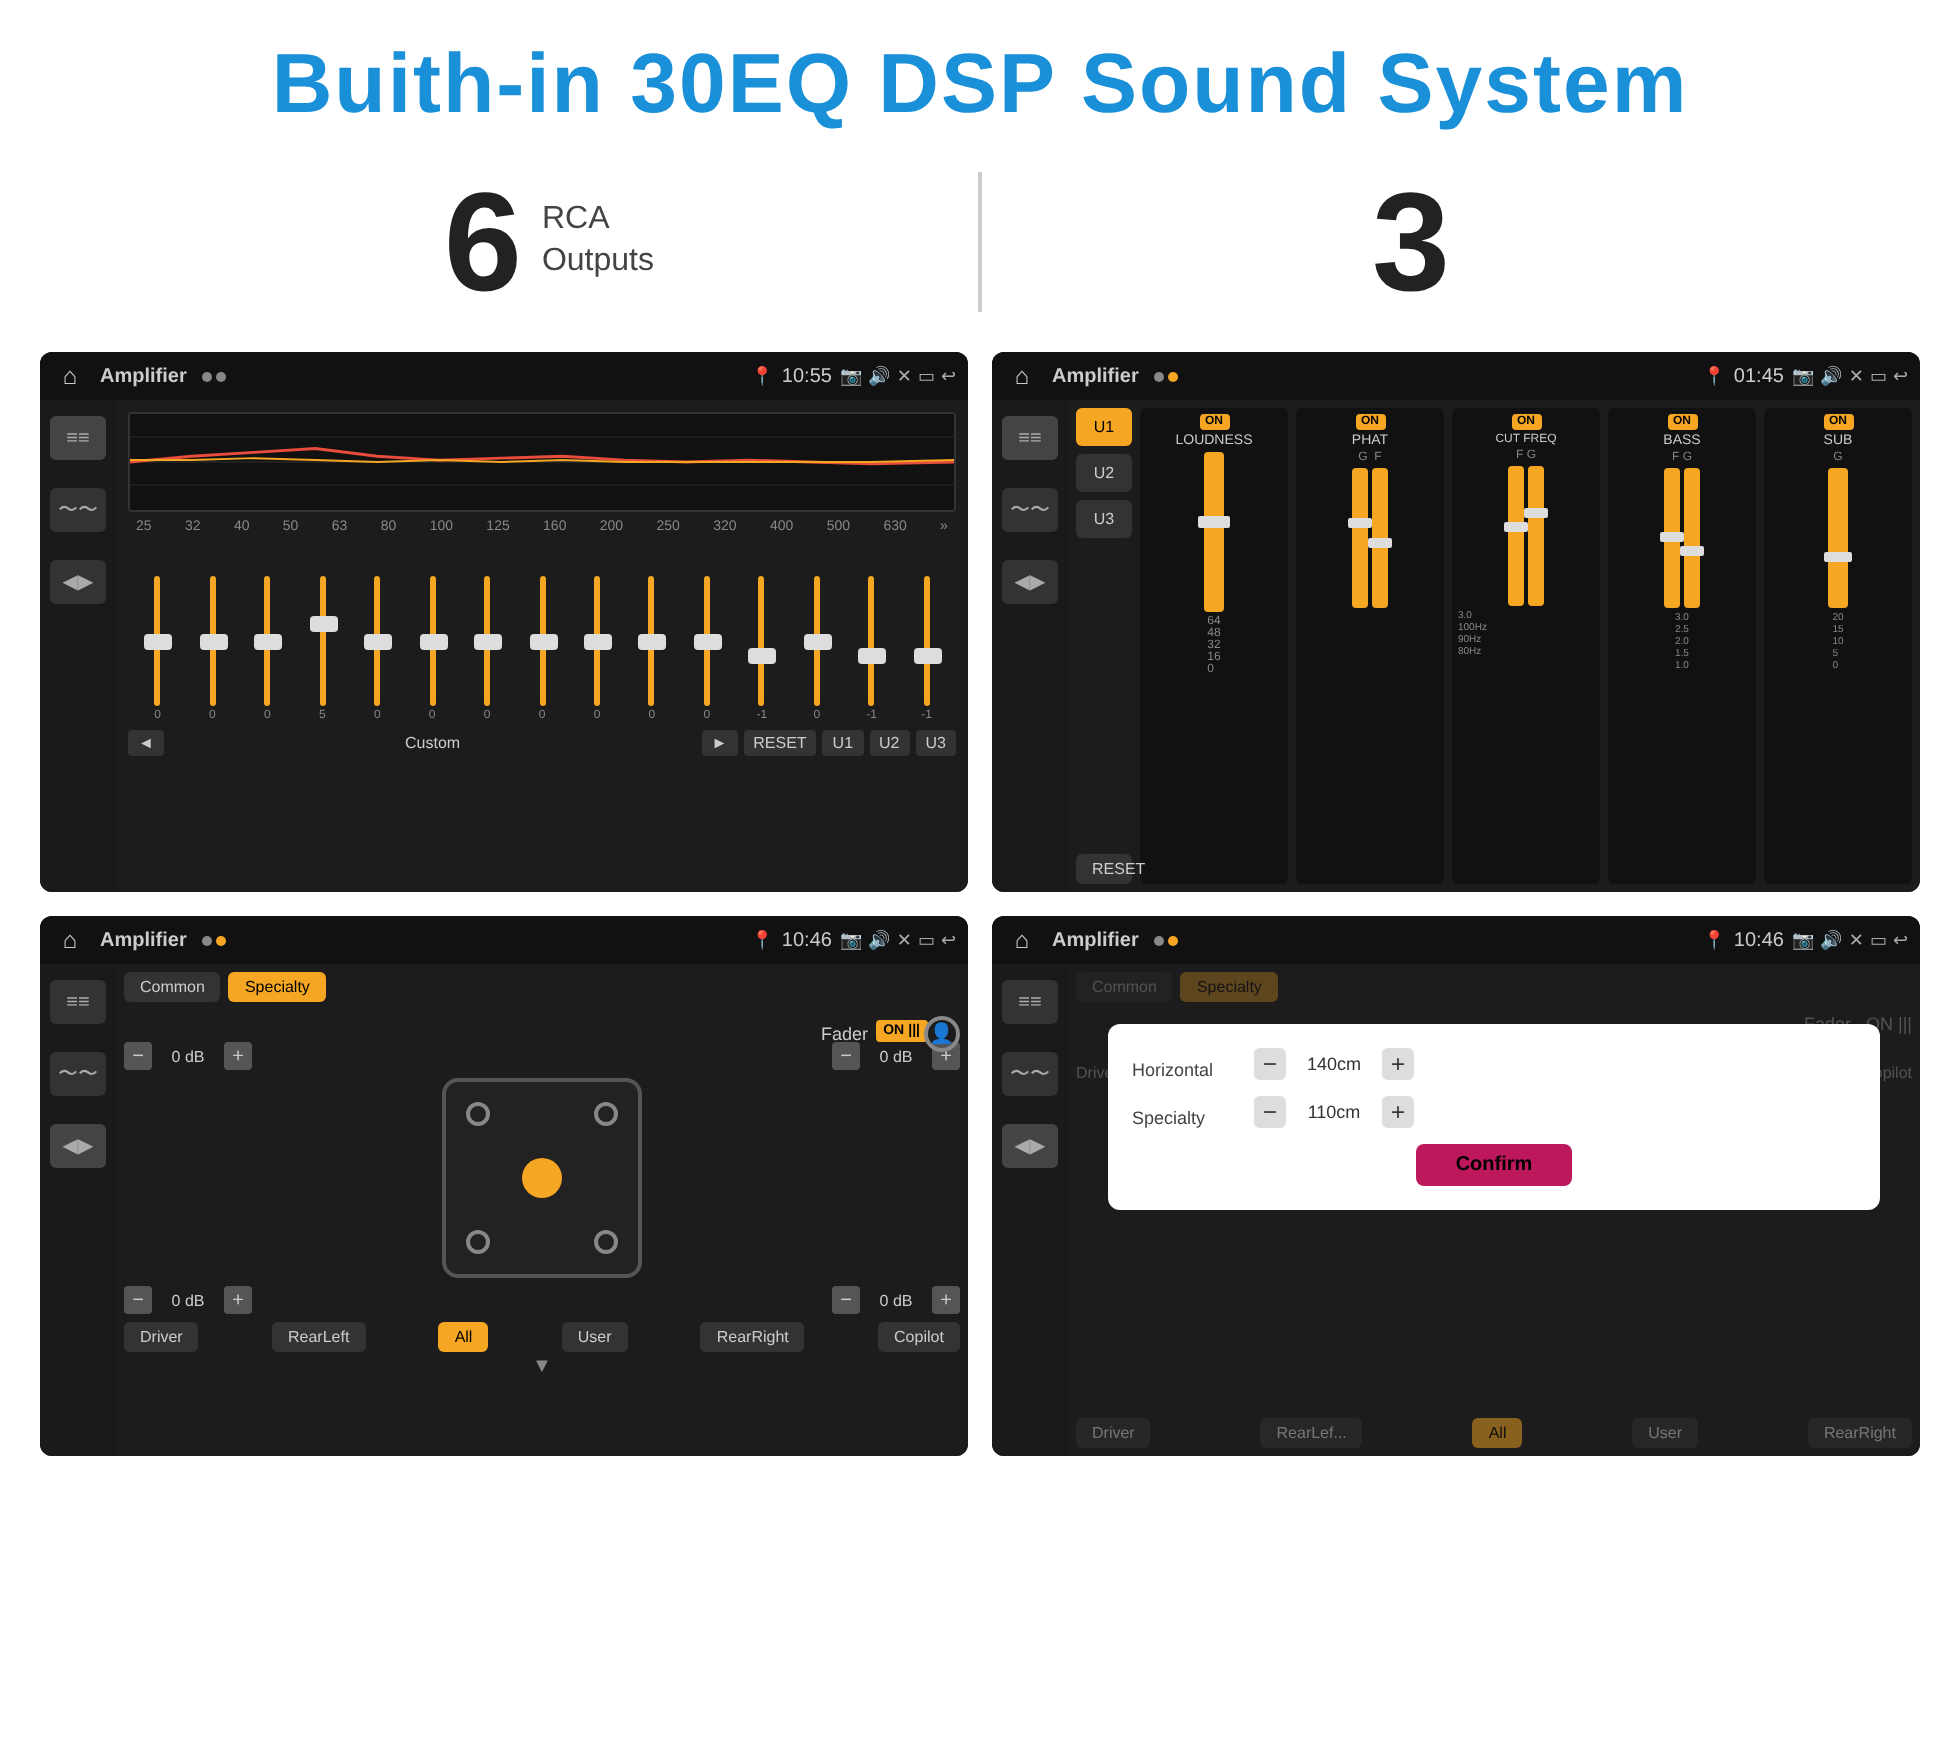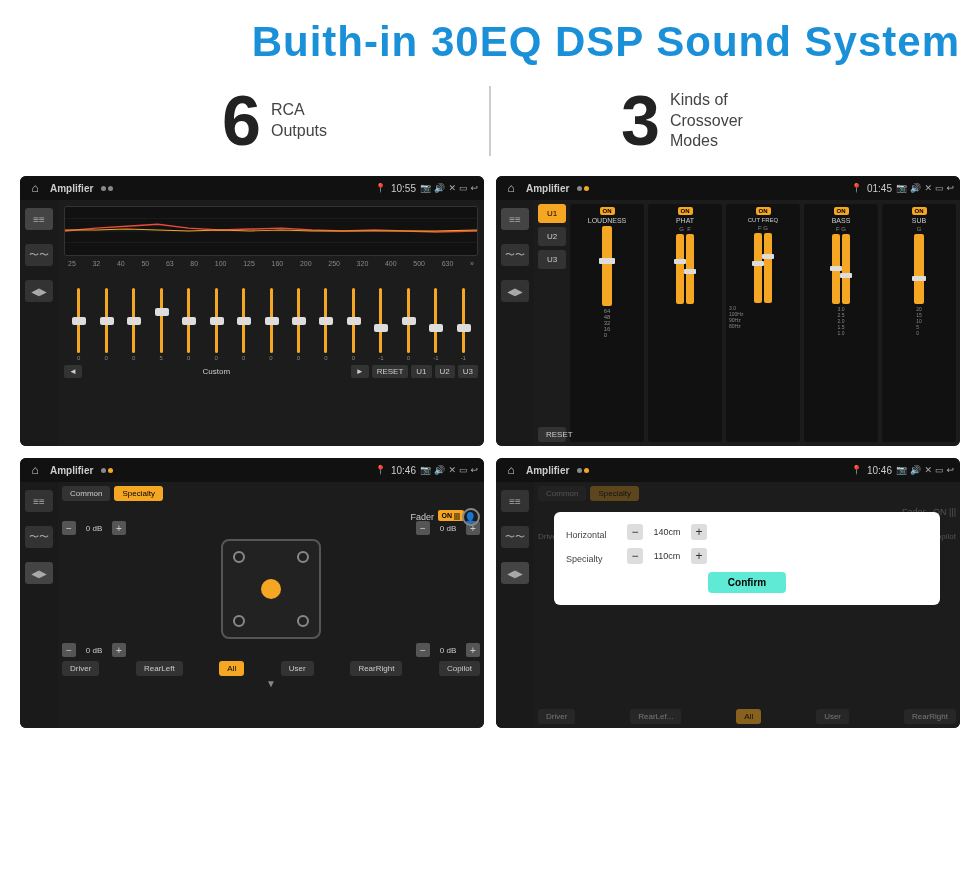--- a/index.html
+++ b/index.html
@@ -5,21 +5,21 @@
     * { margin: 0; padding: 0; box-sizing: border-box; }
     body {
       width: 980px;
       height: 881px;
       background: #ffffff;
       font-family: Arial, sans-serif;
       overflow: hidden;
     }
 
     .page-title {
-      text-align: right;
+      text-align: center;
       font-size: 42px;
       font-weight: 900;
       color: #1a90d9;
       padding: 18px 20px 10px;
       letter-spacing: 1px;
     }
 
     .stats-bar {
       display: flex;
       justify-content: center;
@@ -402,21 +402,21 @@
     }
 
     .dist-val {
       font-size: 9px;
       color: #333;
       min-width: 40px;
       text-align: center;
     }
 
     .dist-confirm {
-      background: #5eead4;
+      background: #be185d;
       color: #000;
       font-size: 10px;
       font-weight: bold;
       padding: 5px 20px;
       border-radius: 4px;
       text-align: center;
       margin: 0 auto;
       width: fit-content;
     }
 
@@ -436,21 +436,20 @@
 
 <h1 class="page-title">Buith-in 30EQ DSP Sound System</h1>
 
 <div class="stats-bar">
   <div class="stat-item">
     <span class="stat-number">6</span>
     <span class="stat-text">RCA<br>Outputs</span>
   </div>
   <div class="stat-item">
     <span class="stat-number">3</span>
-    <span class="stat-text">Kinds of<br>Crossover Modes</span>
   </div>
 </div>
 
 <div class="screens-grid">
 
   <div class="screen-card">
     <div class="status-bar">
       <div class="sb-home">⌂</div>
       <span class="sb-title">Amplifier</span>
       <div class="sb-dots">

